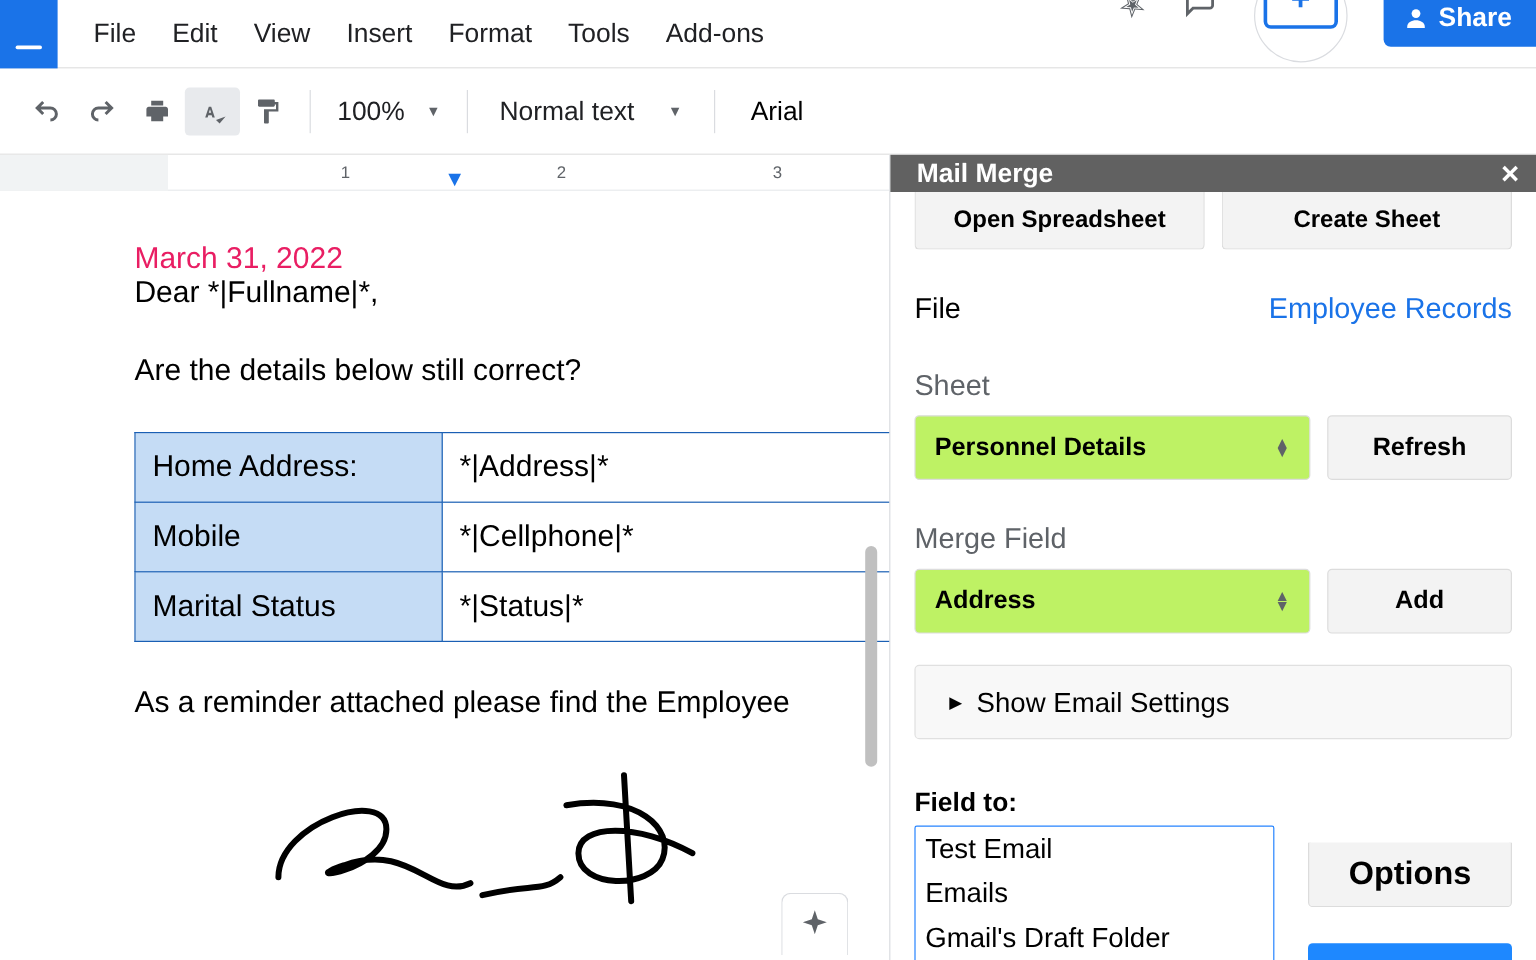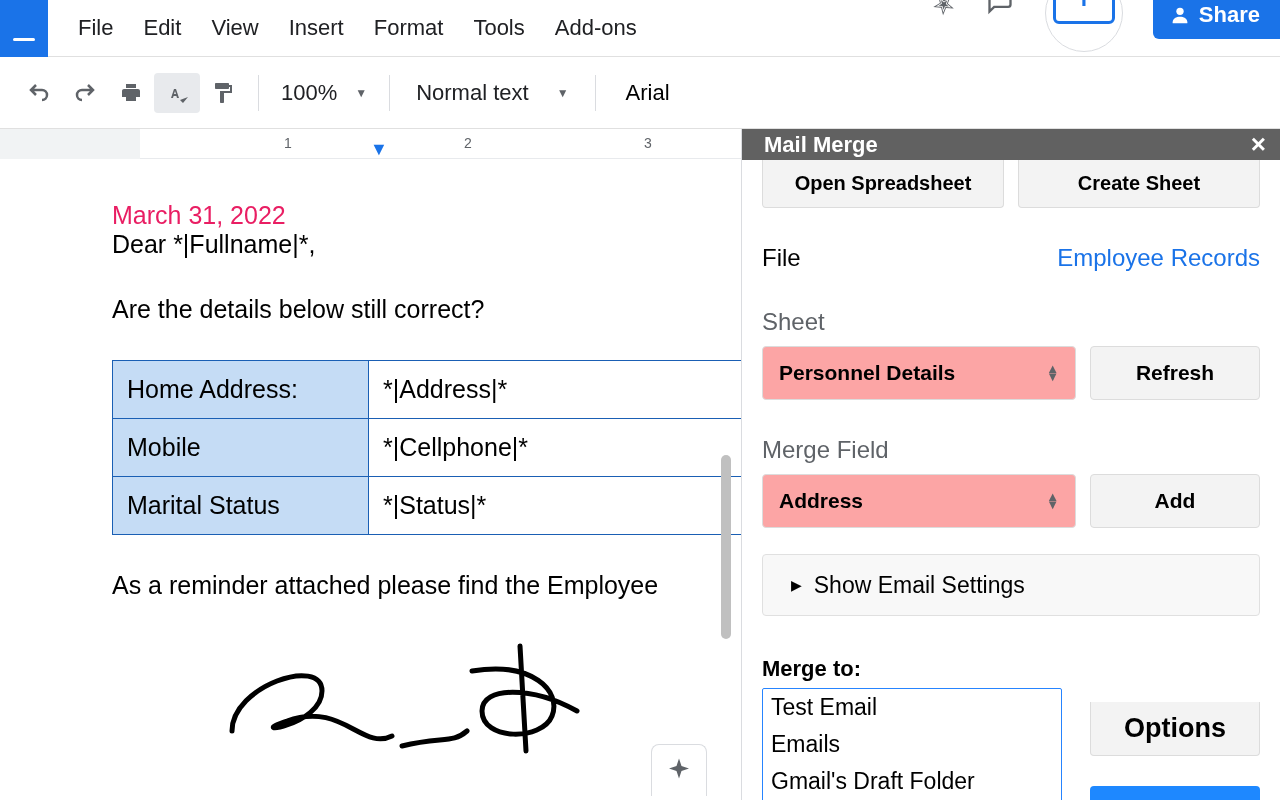--- a/index.html
+++ b/index.html
@@ -47,23 +47,23 @@
   .panel-hdr { background:#616161; color:#fff; height:50px; display:flex; align-items:center; justify-content:space-between; padding:0 14px 0 22px; font-size:22px; font-weight:600;}
   .close-x { font-size:26px; cursor:pointer;}
   .panel-body { padding: 0 20px; }
   .panel-row { display:flex; gap:14px; margin-top:0;}
   .panel-btn { flex:1; background:#f3f3f3; border:1px solid #dcdcdc; border-radius:4px; height:48px; display:flex; align-items:center; justify-content:center; font-size:20px; color:#000; font-weight:600; cursor:pointer; border-top:none; border-top-left-radius:0; border-top-right-radius:0;}
   .file-row { display:flex; justify-content:space-between; align-items:center; margin-top:36px;}
   .file-label { font-size:24px; color:#000;}
   .file-link { font-size:24px; color:#1a73e8; cursor:pointer;}
   .section-label { font-size:24px; color:#5f6368; margin-top:36px; margin-bottom:10px;}
   .select-row { display:flex; gap:14px;}
-  .select-box { flex:1; background:#fca5a5; border:1px solid #dcdcdc; border-radius:4px; height:54px; display:flex; align-items:center; justify-content:space-between; padding:0 16px; font-size:21px; font-weight:600;}
+  .select-box { flex:1; background:#bef264; border:1px solid #dcdcdc; border-radius:4px; height:54px; display:flex; align-items:center; justify-content:space-between; padding:0 16px; font-size:21px; font-weight:600;}
   .select-arrows { font-size:13px; color:#5f6368; line-height:8px;}
-  .side-btn { width:170px; background:#f3f3f3; border:1px solid #dcdcdc; border-radius:4px; height:54px; display:flex; align-items:center; justify-content:center; font-size:21px; font-weight:600; cursor:pointer;}
+  .side-btn { width:154px; background:#f3f3f3; border:1px solid #dcdcdc; border-radius:4px; height:54px; display:flex; align-items:center; justify-content:center; font-size:21px; font-weight:600; cursor:pointer;}
   .email-settings { margin-top:26px; background:#f8f8f8; border:1px solid #e0e0e0; border-radius:4px; height:62px; display:flex; align-items:center; padding-left:28px; font-size:23px; gap:12px;}
   .tri-right { font-size:14px; color:#000;}
   .merge-to-section { margin-top:40px;}
   .merge-to-label { font-size:22px; font-weight:bold; margin-bottom:6px;}
   .merge-bottom-row { display:flex; gap:28px;}
   .list-box { width:300px; border:1.5px solid #2684ff; border-radius:2px; background:#fff; font-size:23px;}
   .list-opt { padding:5px 8px; cursor:pointer;}
   .right-col { flex:1; display:flex; flex-direction:column; gap:30px; padding-top:14px;}
   .options-btn { background:#f3f3f3; border:1px solid #dcdcdc; border-radius:4px; height:54px; display:flex; align-items:center; justify-content:center; font-size:27px; font-weight:600; border-top:none; border-top-left-radius:0; border-top-right-radius:0;}
   .merge-btn { background:#1e88ff; color:#fff; border-radius:4px 4px 0 0; height:50px; display:flex; align-items:center; justify-content:center; font-size:22px; font-weight:600;}
@@ -218,21 +218,21 @@
           <span>Address</span>
           <div class="select-arrows">▲<br>▼</div>
         </div>
         <div class="side-btn">Add</div>
       </div>
       <div class="email-settings">
         <span class="tri-right">▶</span>
         <span>Show Email Settings</span>
       </div>
       <div class="merge-to-section">
-        <div class="merge-to-label">Merge to:</div>
+        <div class="merge-to-label">Field to:</div>
         <div class="merge-bottom-row">
           <div class="list-box">
             <div class="list-opt">Test Email</div>
             <div class="list-opt">Emails</div>
             <div class="list-opt">Gmail's Draft Folder</div>
 
           </div>
           <div class="right-col">
             <div class="options-btn">Options</div>
             <div class="merge-btn">Merge</div>

